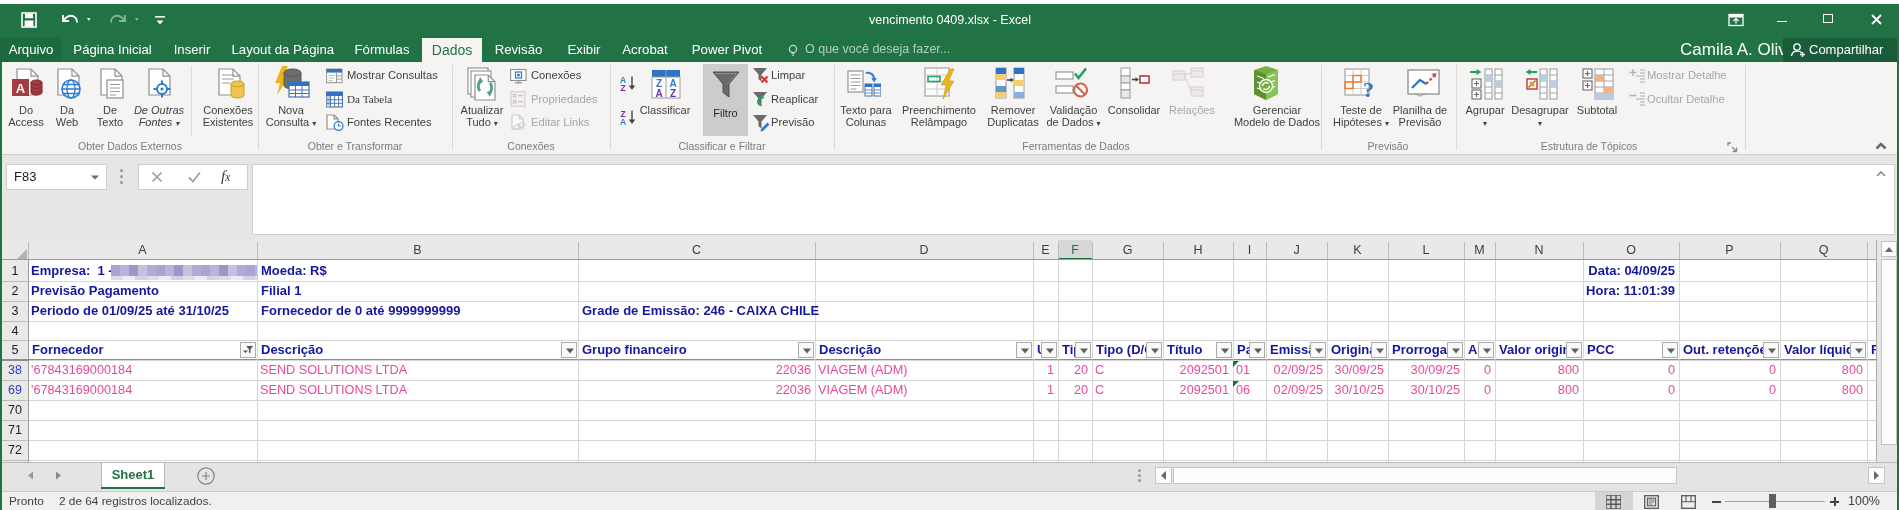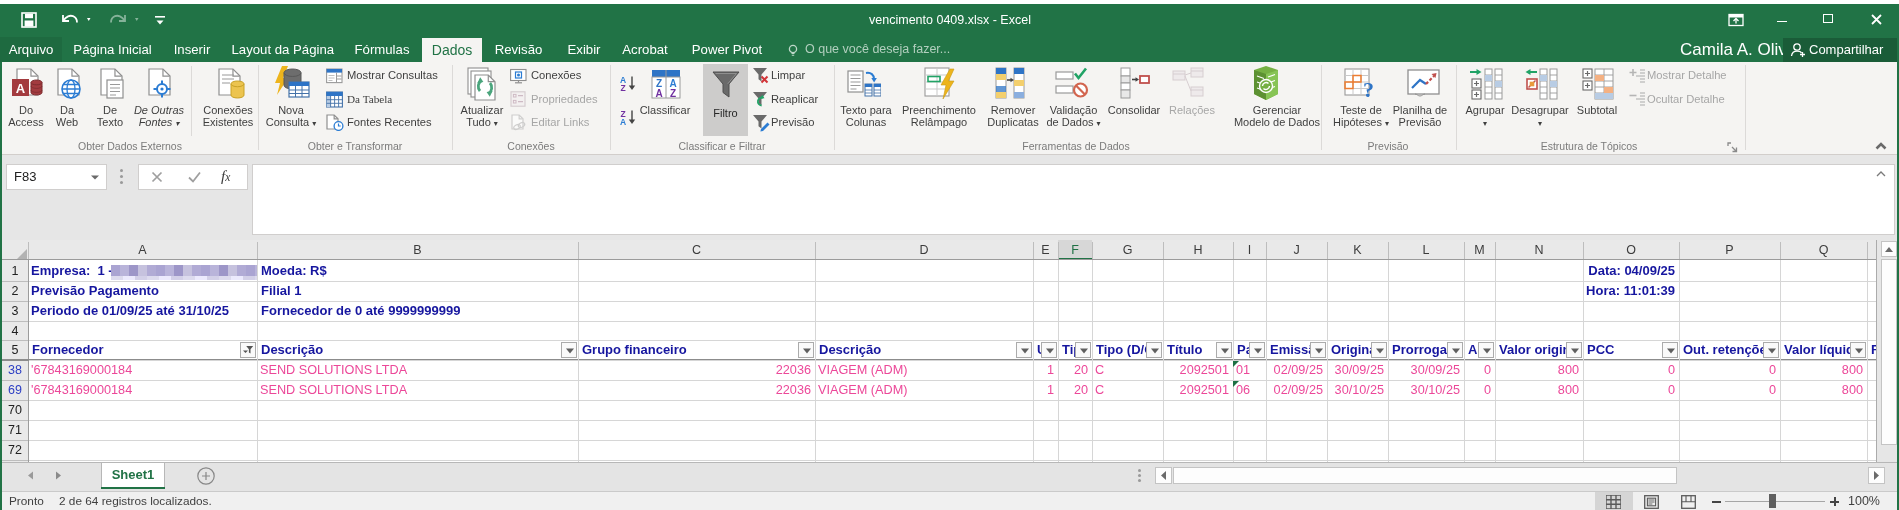--- a/index.html
+++ b/index.html
@@ -533,20 +533,21 @@
 <div class="cellb" style="left:31px;top:257px;">Empresa:&nbsp; 1 -</div>
 <div class="abs" style="left:111px;top:261px;width:146px;height:11px;background:repeating-linear-gradient(90deg,#aaa4d2 0,#aaa4d2 9px,#b9b4da 9px,#b9b4da 18px,#9d96c8 18px,#9d96c8 27px,#c6c2de 27px,#c6c2de 36px,#b1abd5 36px,#b1abd5 45px);"></div>
 <div class="abs" style="left:111px;top:272px;width:146px;height:4px;background:repeating-linear-gradient(90deg,#dddbee 0,#dddbee 12px,#eceafd 12px,#eceafd 24px,#d3d0e8 24px,#d3d0e8 36px);"></div>
 <div class="cellb" style="left:261px;top:257px;">Moeda: R$</div>
 <div class="cellb" style="left:1583px;top:257px;width:92px;text-align:right;">Data: 04/09/25</div>
 <div class="cellb" style="left:31px;top:277px;">Previsão Pagamento</div>
 <div class="cellb" style="left:261px;top:277px;">Filial 1</div>
 <div class="cellb" style="left:1583px;top:277px;width:92px;text-align:right;">Hora: 11:01:39</div>
 <div class="cellb" style="left:31px;top:297px;">Periodo de 01/09/25 até 31/10/25</div>
 <div class="cellb" style="left:261px;top:297px;">Fornecedor de 0 até 9999999999</div>
+<div class="cellb" style="left:582px;top:297px;">Grade de Emissão: 246 - CAIXA CHILE</div>
 <div class="cellb" style="left:32px;top:336px;width:225px;overflow:hidden;">Fornecedor</div>
 <div class="cellb" style="left:261px;top:336px;width:317px;overflow:hidden;">Descrição</div>
 <div class="cellb" style="left:582px;top:336px;width:233px;overflow:hidden;">Grupo financeiro</div>
 <div class="cellb" style="left:819px;top:336px;width:214px;overflow:hidden;">Descrição</div>
 <div class="cellb" style="left:1037px;top:336px;width:21px;overflow:hidden;">U</div>
 <div class="cellb" style="left:1062px;top:336px;width:30px;overflow:hidden;">Tip</div>
 <div class="cellb" style="left:1096px;top:336px;width:67px;overflow:hidden;">Tipo (D/C</div>
 <div class="cellb" style="left:1167px;top:336px;width:66px;overflow:hidden;">Título</div>
 <div class="cellb" style="left:1237px;top:336px;width:29px;overflow:hidden;">Pa</div>
 <div class="cellb" style="left:1270px;top:336px;width:57px;overflow:hidden;">Emissã</div>

